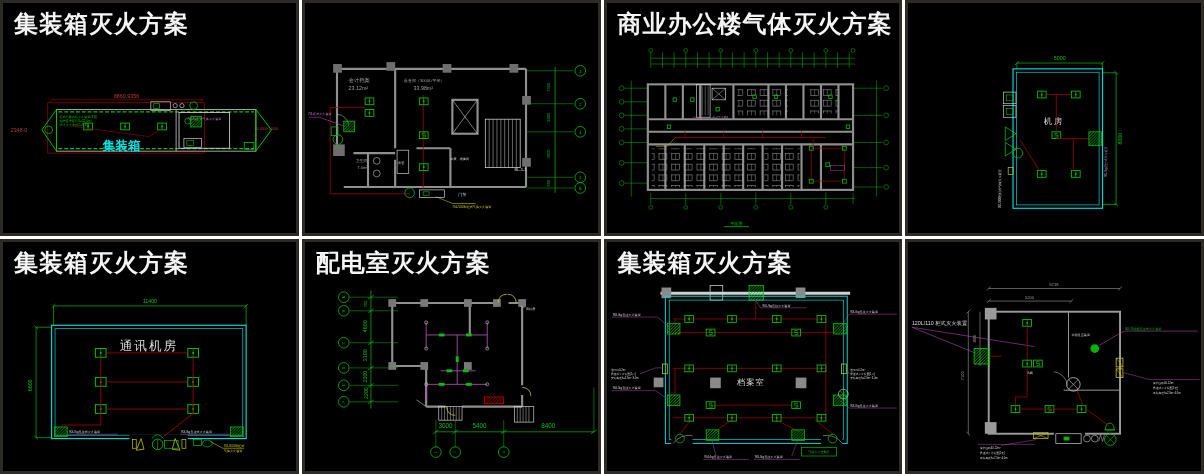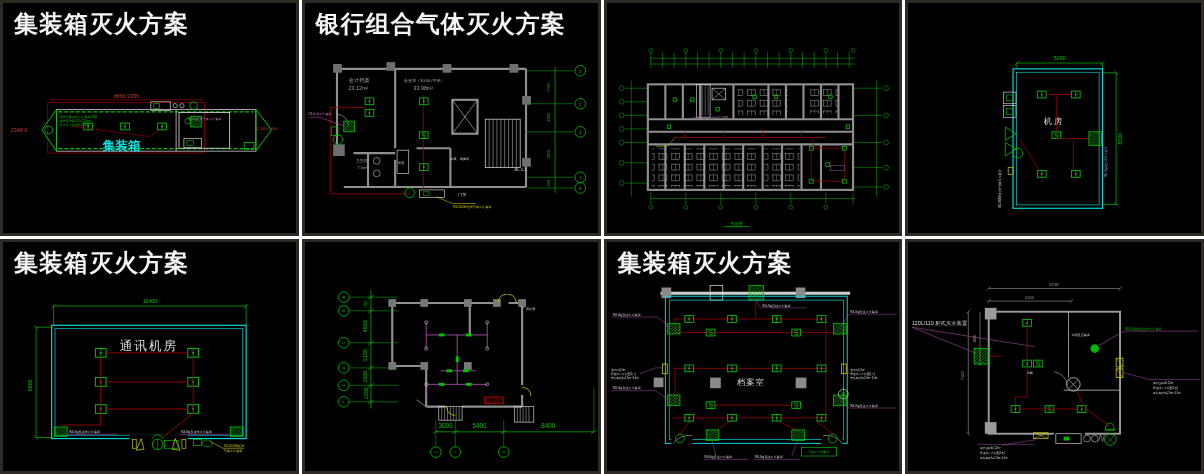--- a/index.html
+++ b/index.html
@@ -103,21 +103,20 @@
       <g>
         <text class="tg fz3" x="58" y="119">柜式七氟丙烷灭火装置(1套)</text>
         <text class="tg fz3" x="58" y="123">保护区净容积V=52.6m³</text>
         <text class="tg fz3" x="58" y="127">设计灭火浓度C=9.8%</text>
       </g>
       <text class="tc fz13" x="122" y="152" text-anchor="middle" font-weight="bold">集装箱</text>
     </svg>
   </section>
 
   <section class="panel">
-    <h2>银行组合气体灭火方案</h2>
     <svg class="draw" viewBox="0 0 302 237" preserveAspectRatio="none">
       <g>
         <path d="M33 68 H228 M33 68 V146 M93 68 V150 M93 162 V190 M228 68 V190 M40 190 H228 M50 155 H93 M65 155 V190 M115 150 H150 M150 150 V190" class="swall"></path>
         <g fill="#6e6e6e">
           <rect x="29" y="63" width="9" height="9"></rect>
             <rect x="84" y="61" width="9" height="9"></rect>
           <rect x="142" y="63" width="9" height="9"></rect>
             <rect x="211" y="63" width="9" height="9"></rect>
           <rect x="224" y="96" width="9" height="9"></rect>
             <rect x="224" y="160" width="9" height="9"></rect>
@@ -181,20 +180,21 @@
         <text class="tg fz4" x="284" y="193" text-anchor="middle">B</text>
         <text class="tg fz4" transform="rotate(-90 253 87)" x="253" y="87" text-anchor="middle">7300</text>
         <text class="tg fz4" transform="rotate(-90 253 118)" x="253" y="118" text-anchor="middle">2400</text>
         <text class="tg fz4" transform="rotate(-90 253 156)" x="253" y="156" text-anchor="middle">3650</text>
         <text class="tg fz4" transform="rotate(-90 253 186)" x="253" y="186" text-anchor="middle">600</text>
       </g>
     </svg>
   </section>
 
   <section class="panel">
+    <h2>商业办公楼气体灭火方案</h2>
     <svg class="draw" viewBox="0 0 301 237" preserveAspectRatio="none">
       <g class="sg" stroke-width="0.5">
         <line x1="45" y1="57" x2="255" y2="57"></line>
           <line x1="45" y1="63" x2="255" y2="63"></line>
         <path d="M45 51 V67 M57 51 V67 M69 51 V67 M81 51 V67 M93 51 V67 M105 51 V67 M117 51 V67 M129 51 V67 M141 51 V67 M153 51 V67 M165 51 V67 M177 51 V67 M189 51 V67 M201 51 V67 M213 51 V67 M225 51 V67 M237 51 V67 M249 51 V67"></path>
         <circle cx="45" cy="49" r="2"></circle>
           <circle cx="81" cy="49" r="2"></circle>
           <circle cx="117" cy="49" r="2"></circle>
         <circle cx="153" cy="49" r="2"></circle>
           <circle cx="189" cy="49" r="2"></circle>
@@ -360,20 +360,21 @@
         <rect x="196" y="204" width="8" height="6" class="sg" stroke-width="0.7"></rect>
         <ellipse cx="210" cy="208" rx="5" ry="3.5" class="sg" stroke-width="0.7"></ellipse>
         <polyline points="213,206 226,213 248,213" class="sy" stroke-width="0.6"></polyline>
         <text class="ty fz3" x="227" y="212">70L/100型柜式</text>
         <text class="ty fz3" x="227" y="216.5">气体灭火装置</text>
       </g>
     </svg>
   </section>
 
   <section class="panel">
+    <h2>配电室灭火方案</h2>
     <svg class="draw" viewBox="0 0 302 237" preserveAspectRatio="none">
       <g>
         <path d="M46 57 H96 M46 71 H96 M46 104 H96 M46 130 H96 M46 148 H96 M46 165 H96" class="sg" stroke-width="0.5"></path>
         <line x1="68" y1="50" x2="68" y2="172" class="sg" stroke-width="0.7"></line>
         <path d="M65 59 L71 55 M65 73 L71 69 M65 106 L71 102 M65 132 L71 128 M65 150 L71 146 M65 167 L71 163" class="sg" stroke-width="0.7"></path>
         <circle cx="40" cy="57" r="5.5" class="sg" stroke-width="0.8"></circle>
           <circle cx="40" cy="71" r="5.5" class="sg" stroke-width="0.8"></circle>
         <circle cx="40" cy="104" r="5.5" class="sg" stroke-width="0.8"></circle>
           <circle cx="40" cy="130" r="5.5" class="sg" stroke-width="0.8"></circle>
         <circle cx="40" cy="148" r="5.5" class="sg" stroke-width="0.8"></circle>

